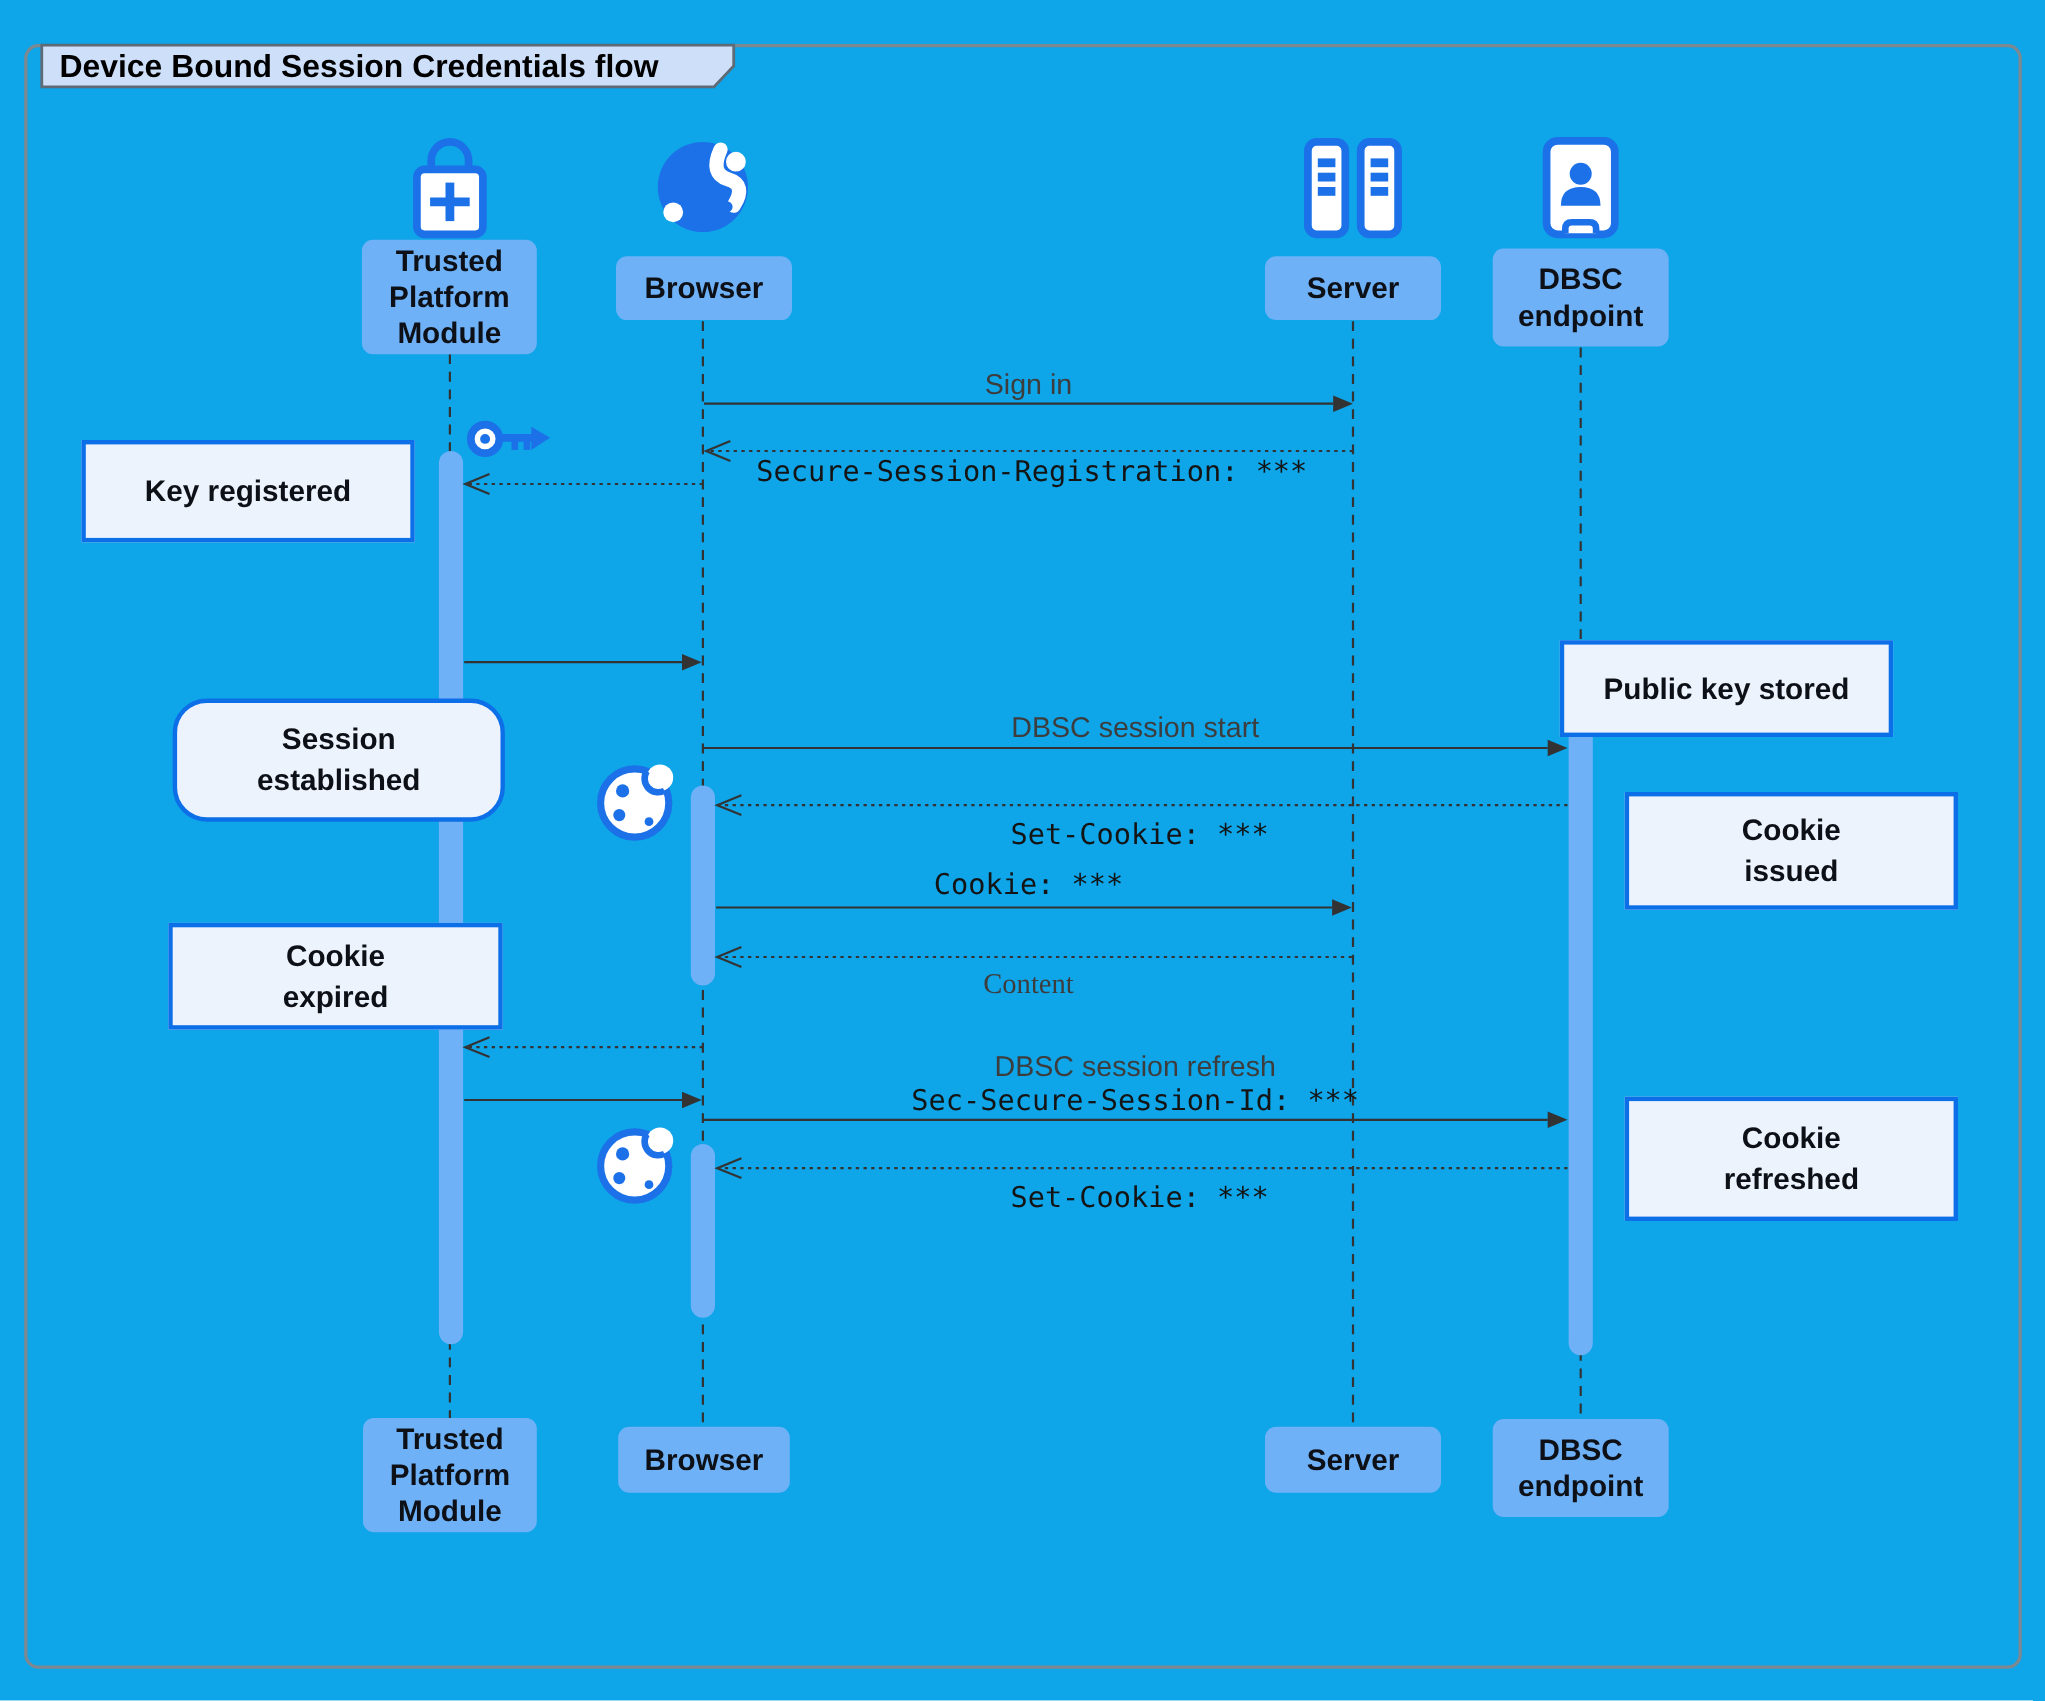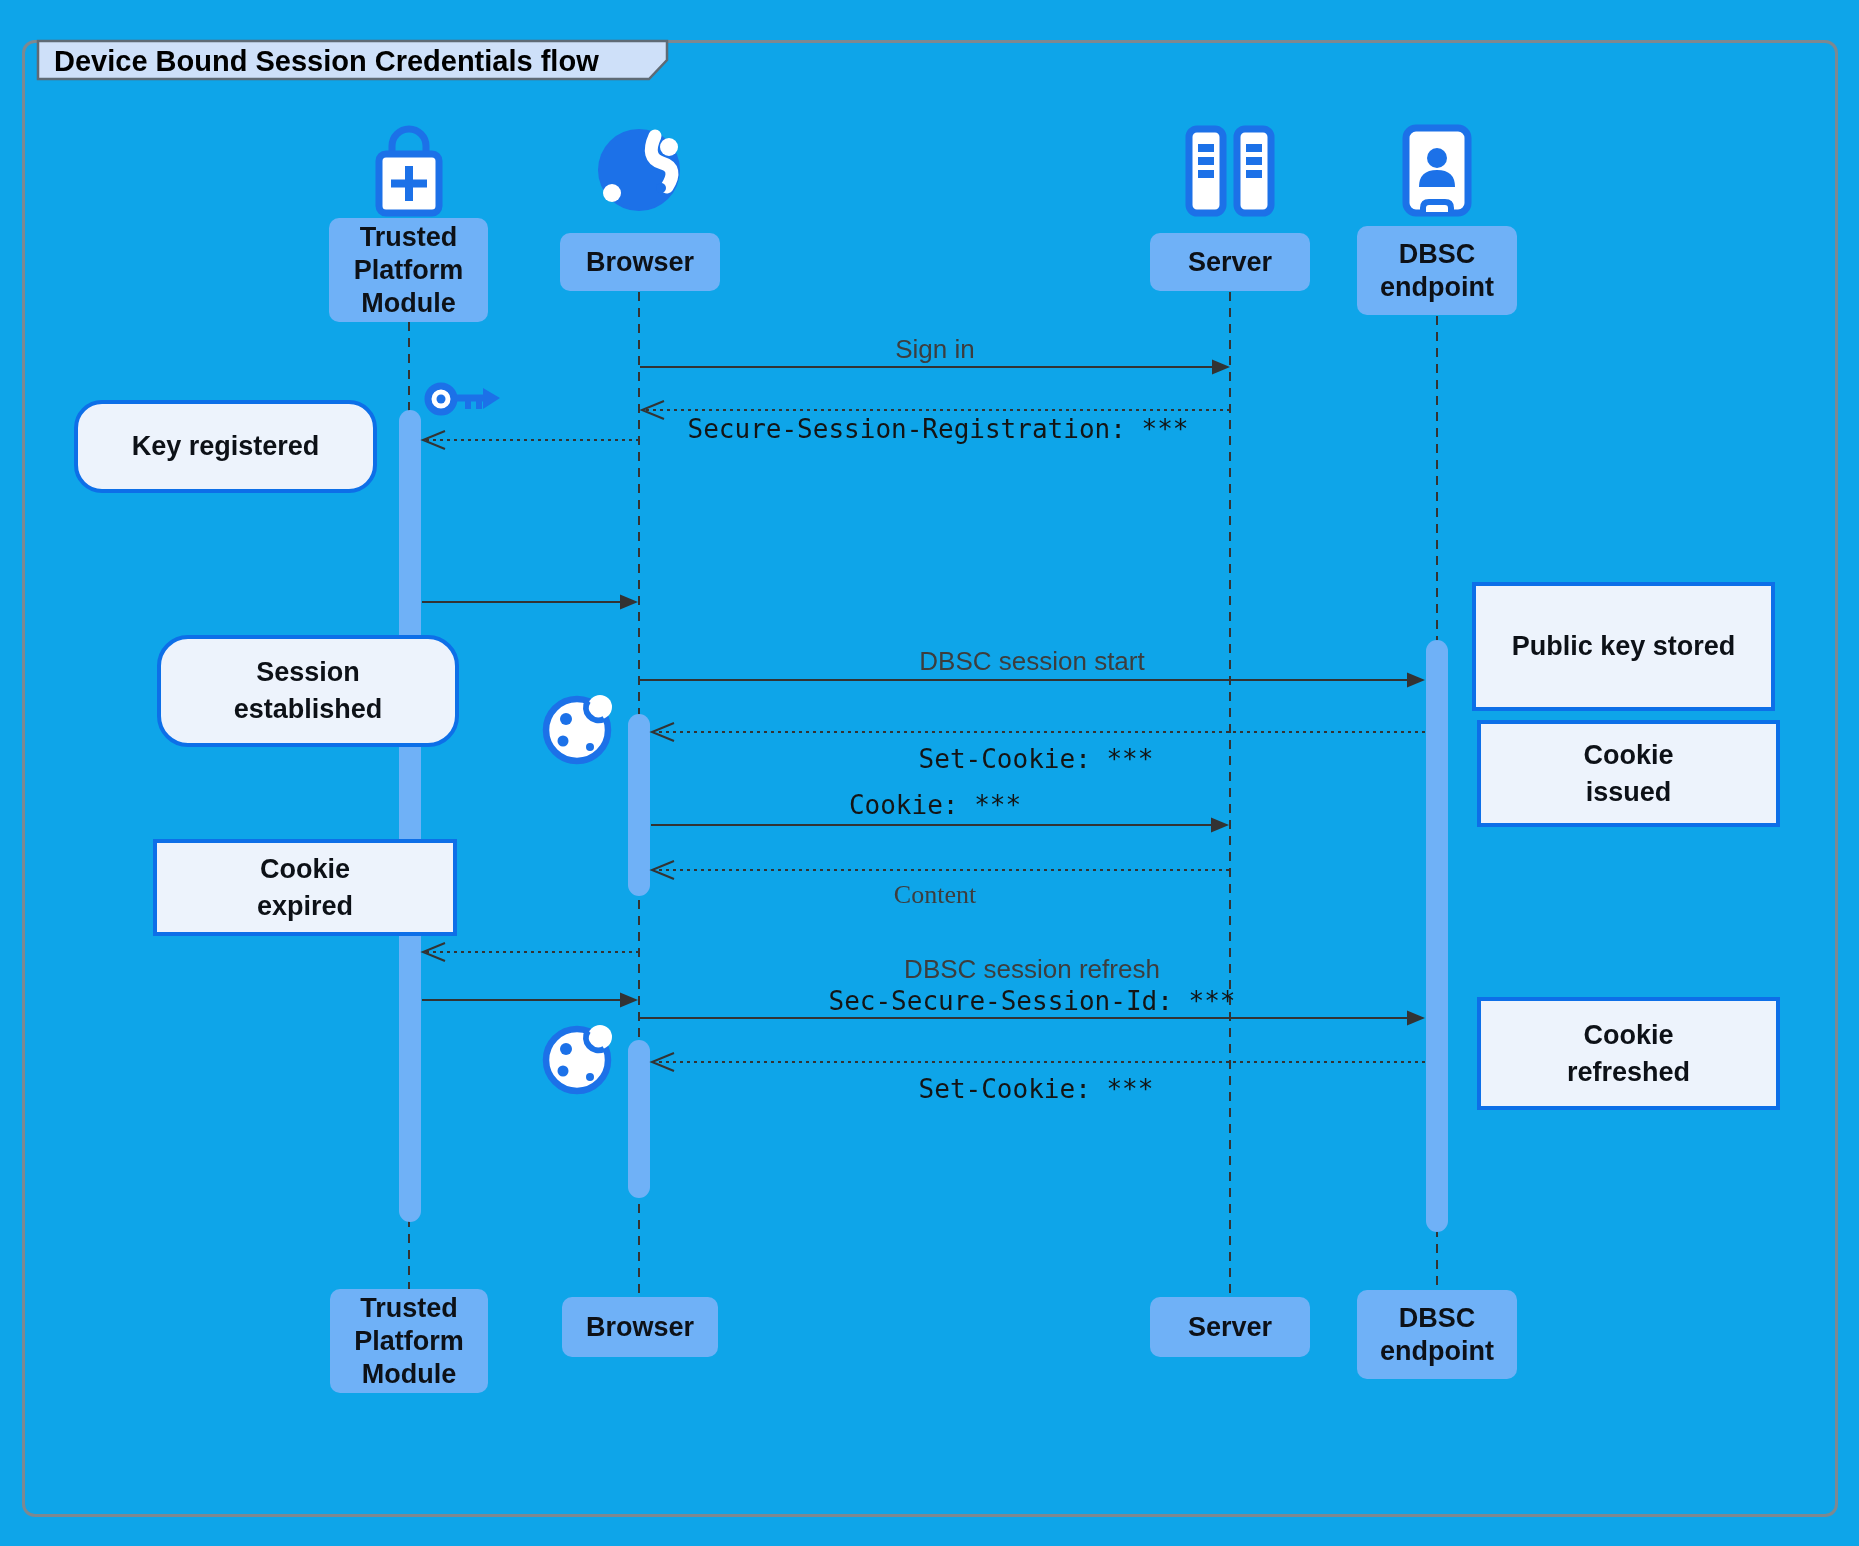--- a/index.html
+++ b/index.html
@@ -157,24 +157,24 @@
   <div class="msg" style="left:935px;top:334px;">Sign in</div>
   <div class="msg mono" style="left:938px;top:414px;">Secure-Session-Registration: ***</div>
   <div class="msg" style="left:1032px;top:646px;">DBSC session start</div>
   <div class="msg mono" style="left:1036px;top:744px;">Set-Cookie: ***</div>
   <div class="msg mono" style="left:935px;top:790px;">Cookie: ***</div>
   <div class="msg" style="left:935px;top:880px;font-family:Liberation Serif, serif;">Content</div>
   <div class="msg" style="left:1032px;top:954px;">DBSC session refresh</div>
   <div class="msg mono" style="left:1032px;top:986px;">Sec-Secure-Session-Id: ***</div>
   <div class="msg mono" style="left:1036px;top:1074px;">Set-Cookie: ***</div>
 
-  <div class="note" style="left:74px;top:400px;width:303px;height:93px;border-radius:28px;">Key registered</div>
+  <div class="note" style="left:74px;top:400px;width:303px;height:93px;">Key registered</div>
   <div class="note" style="left:157px;top:635px;width:302px;height:112px;border-radius:31px;">Session
 established</div>
   <div class="note" style="left:153px;top:839px;width:304px;height:97px;">Cookie
 expired</div>
-  <div class="note" style="left:1472px;top:582px;width:303px;height:129px;">Public key stored</div>
+  <div class="note" style="left:1418px;top:582px;width:303px;height:88px;">Public key stored</div>
   <div class="note" style="left:1477px;top:720px;width:303px;height:107px;">Cookie
 issued</div>
   <div class="note" style="left:1477px;top:997px;width:303px;height:113px;">Cookie
 refreshed</div>
 
 </div>
 
 </body></html>

